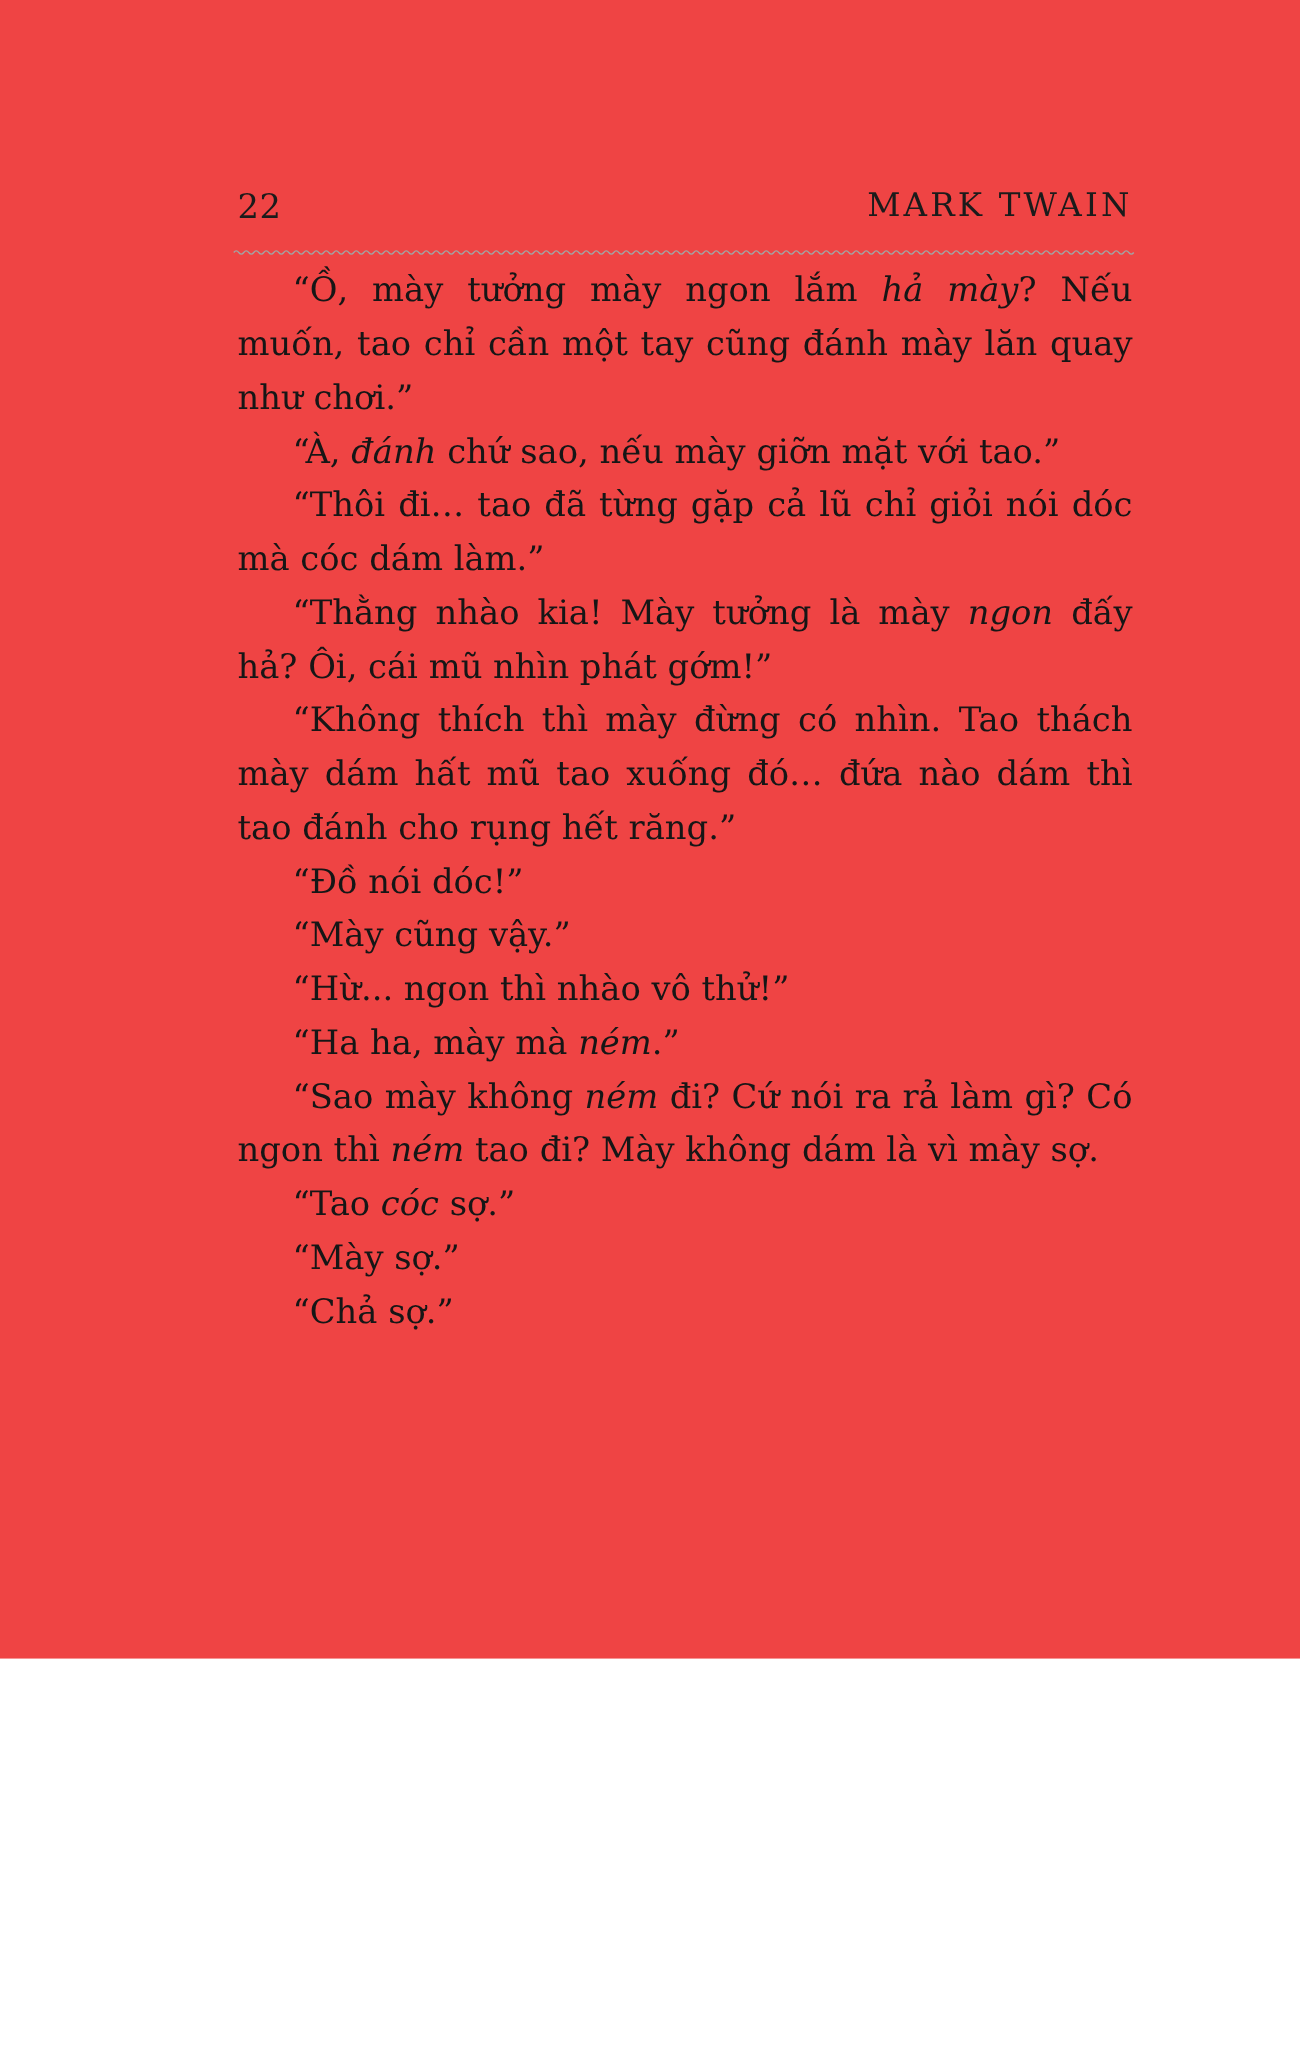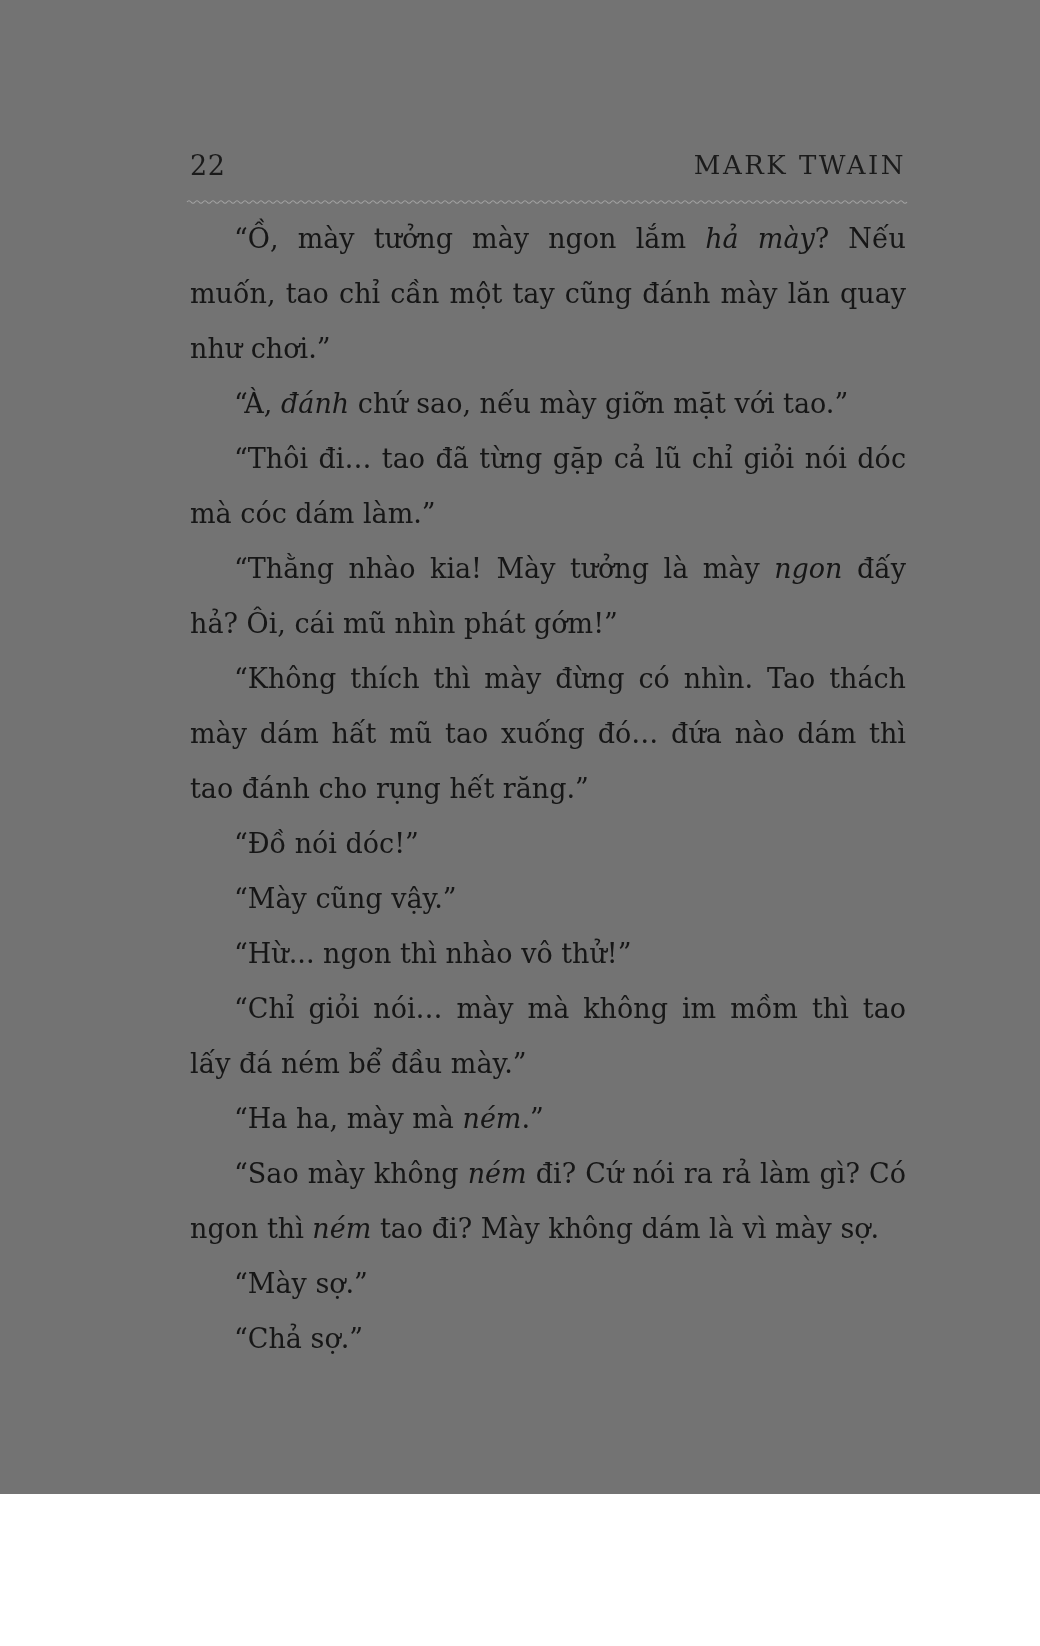--- a/index.html
+++ b/index.html
@@ -3,22 +3,22 @@
 <meta charset="utf-8">
 <style>
   html, body {
     margin: 0;
     padding: 0;
     background: #ffffff;
   }
   .page {
     position: relative;
     width: 1040px;
-    height: 1494px;
-    background: #737373;
+    height: 1327px;
+    background: #ef4444;
     overflow: hidden;
     font-family: "DejaVu Serif", "Liberation Serif", serif;
     color: #171717;
   }
   .running-head {
     position: absolute;
     top: 150px;
     left: 190px;
     width: 716px;
     height: 34px;
@@ -47,21 +47,21 @@
     left: 186px;
     width: 722px;
     height: 10px;
   }
   .body-text {
     position: absolute;
     top: 211px;
     left: 190px;
     width: 716px;
     font-size: 27px;
-    line-height: 55px;
+    line-height: 43px;
     text-align: justify;
     text-align-last: left;
     color: #161616;
   }
   .body-text p {
     margin: 0;
     padding: 0;
     text-indent: 44px;
   }
   .body-text i {
@@ -84,20 +84,20 @@
 
   <div class="body-text">
       <p><span>“Ồ, mày tưởng mày ngon lắm </span><i>hả mày</i><span>? Nếu muốn, tao chỉ cần một tay cũng đánh mày lăn quay như chơi.”</span></p>
       <p><span>“À, </span><i>đánh</i><span> chứ sao, nếu mày giỡn mặt với tao.”</span></p>
       <p><span>“Thôi đi… tao đã từng gặp cả lũ chỉ giỏi nói dóc mà cóc dám làm.”</span></p>
       <p><span>“Thằng nhào kia! Mày tưởng là mày </span><i>ngon</i><span> đấy hả? Ôi, cái mũ nhìn phát gớm!”</span></p>
       <p><span>“Không thích thì mày đừng có nhìn. Tao thách mày dám hất mũ tao xuống đó… đứa nào dám thì tao đánh cho rụng hết răng.”</span></p>
       <p><span>“Đồ nói dóc!”</span></p>
       <p><span>“Mày cũng vậy.”</span></p>
       <p><span>“Hừ... ngon thì nhào vô thử!”</span></p>
-      <p><span>“Chỉ giỏi nói… mày mà không im mồm thì tao lấy đá ném bể đầu mày.”</span></p>
       <p><span>“Ha ha, mày mà </span><i>ném</i><span>.”</span></p>
       <p><span>“Sao mày không </span><i>ném</i><span> đi? Cứ nói ra rả làm gì? Có ngon thì </span><i>ném</i><span> tao đi? Mày không dám là vì mày sợ.</span></p>
+      <p><span>“Tao </span><i>cóc</i><span> sợ.”</span></p>
       <p><span>“Mày sợ.”</span></p>
       <p><span>“Chả sợ.”</span></p>
     </div>
 
 </div>
 
 </body></html>

